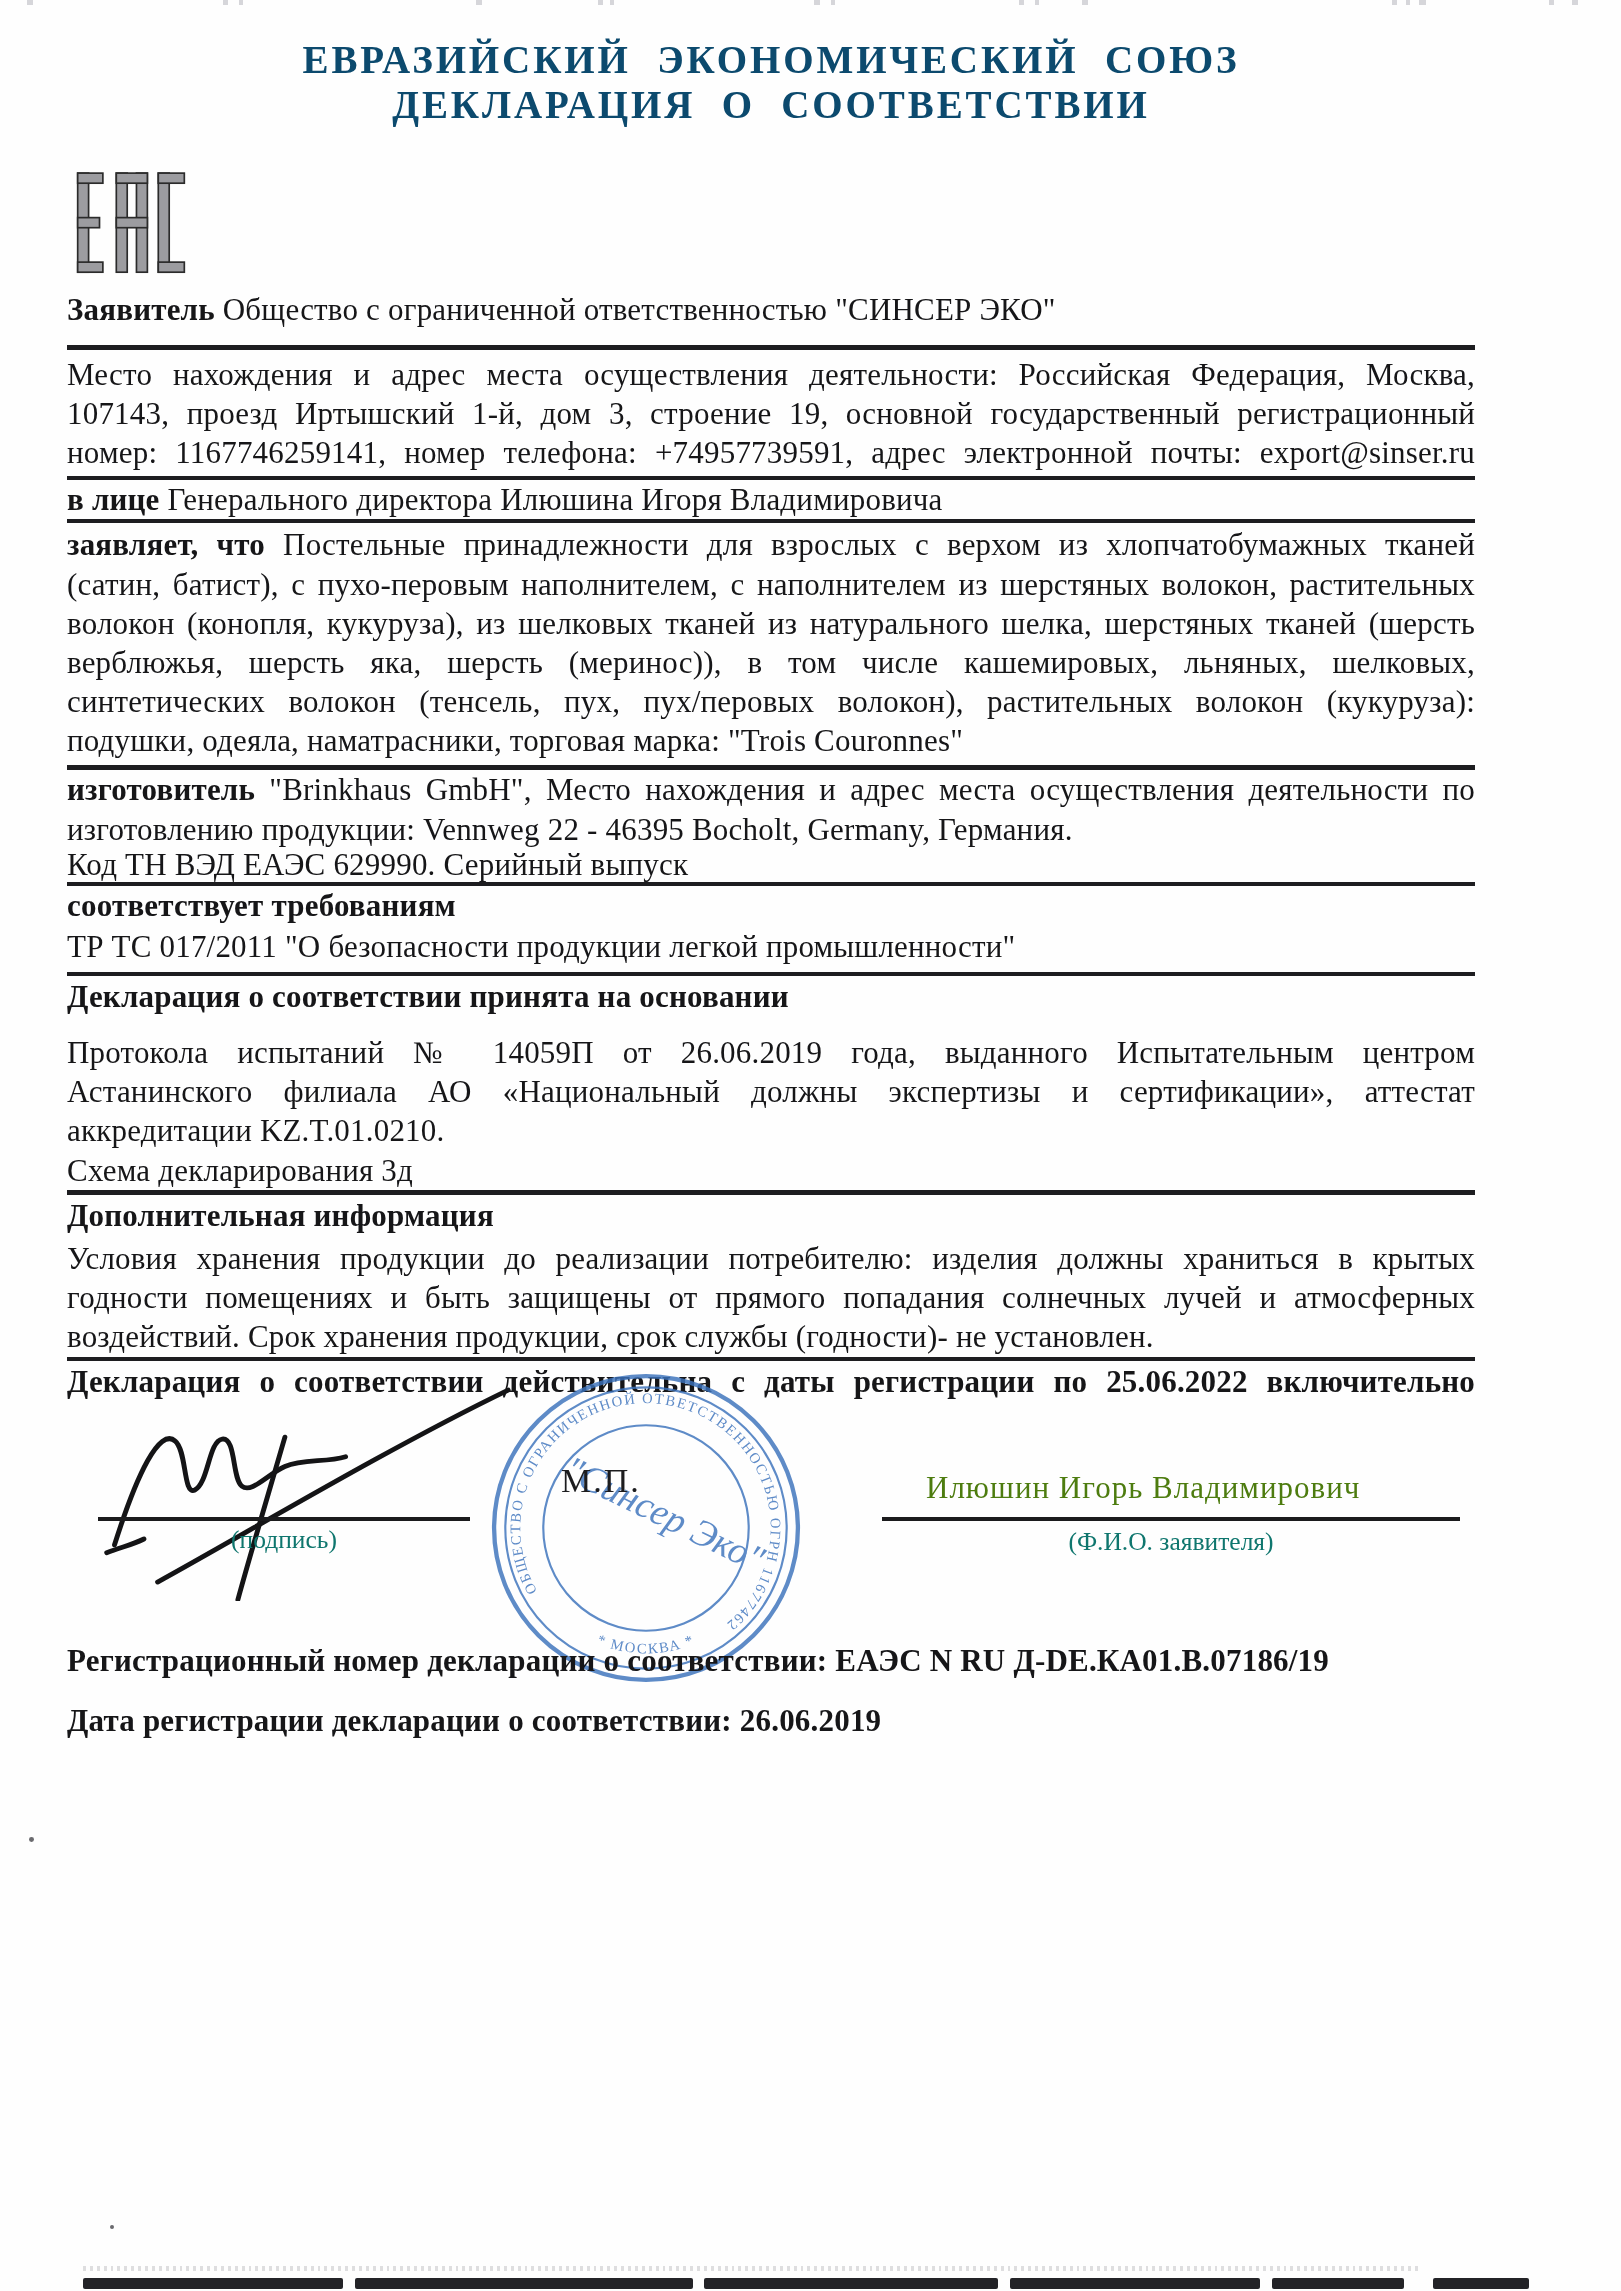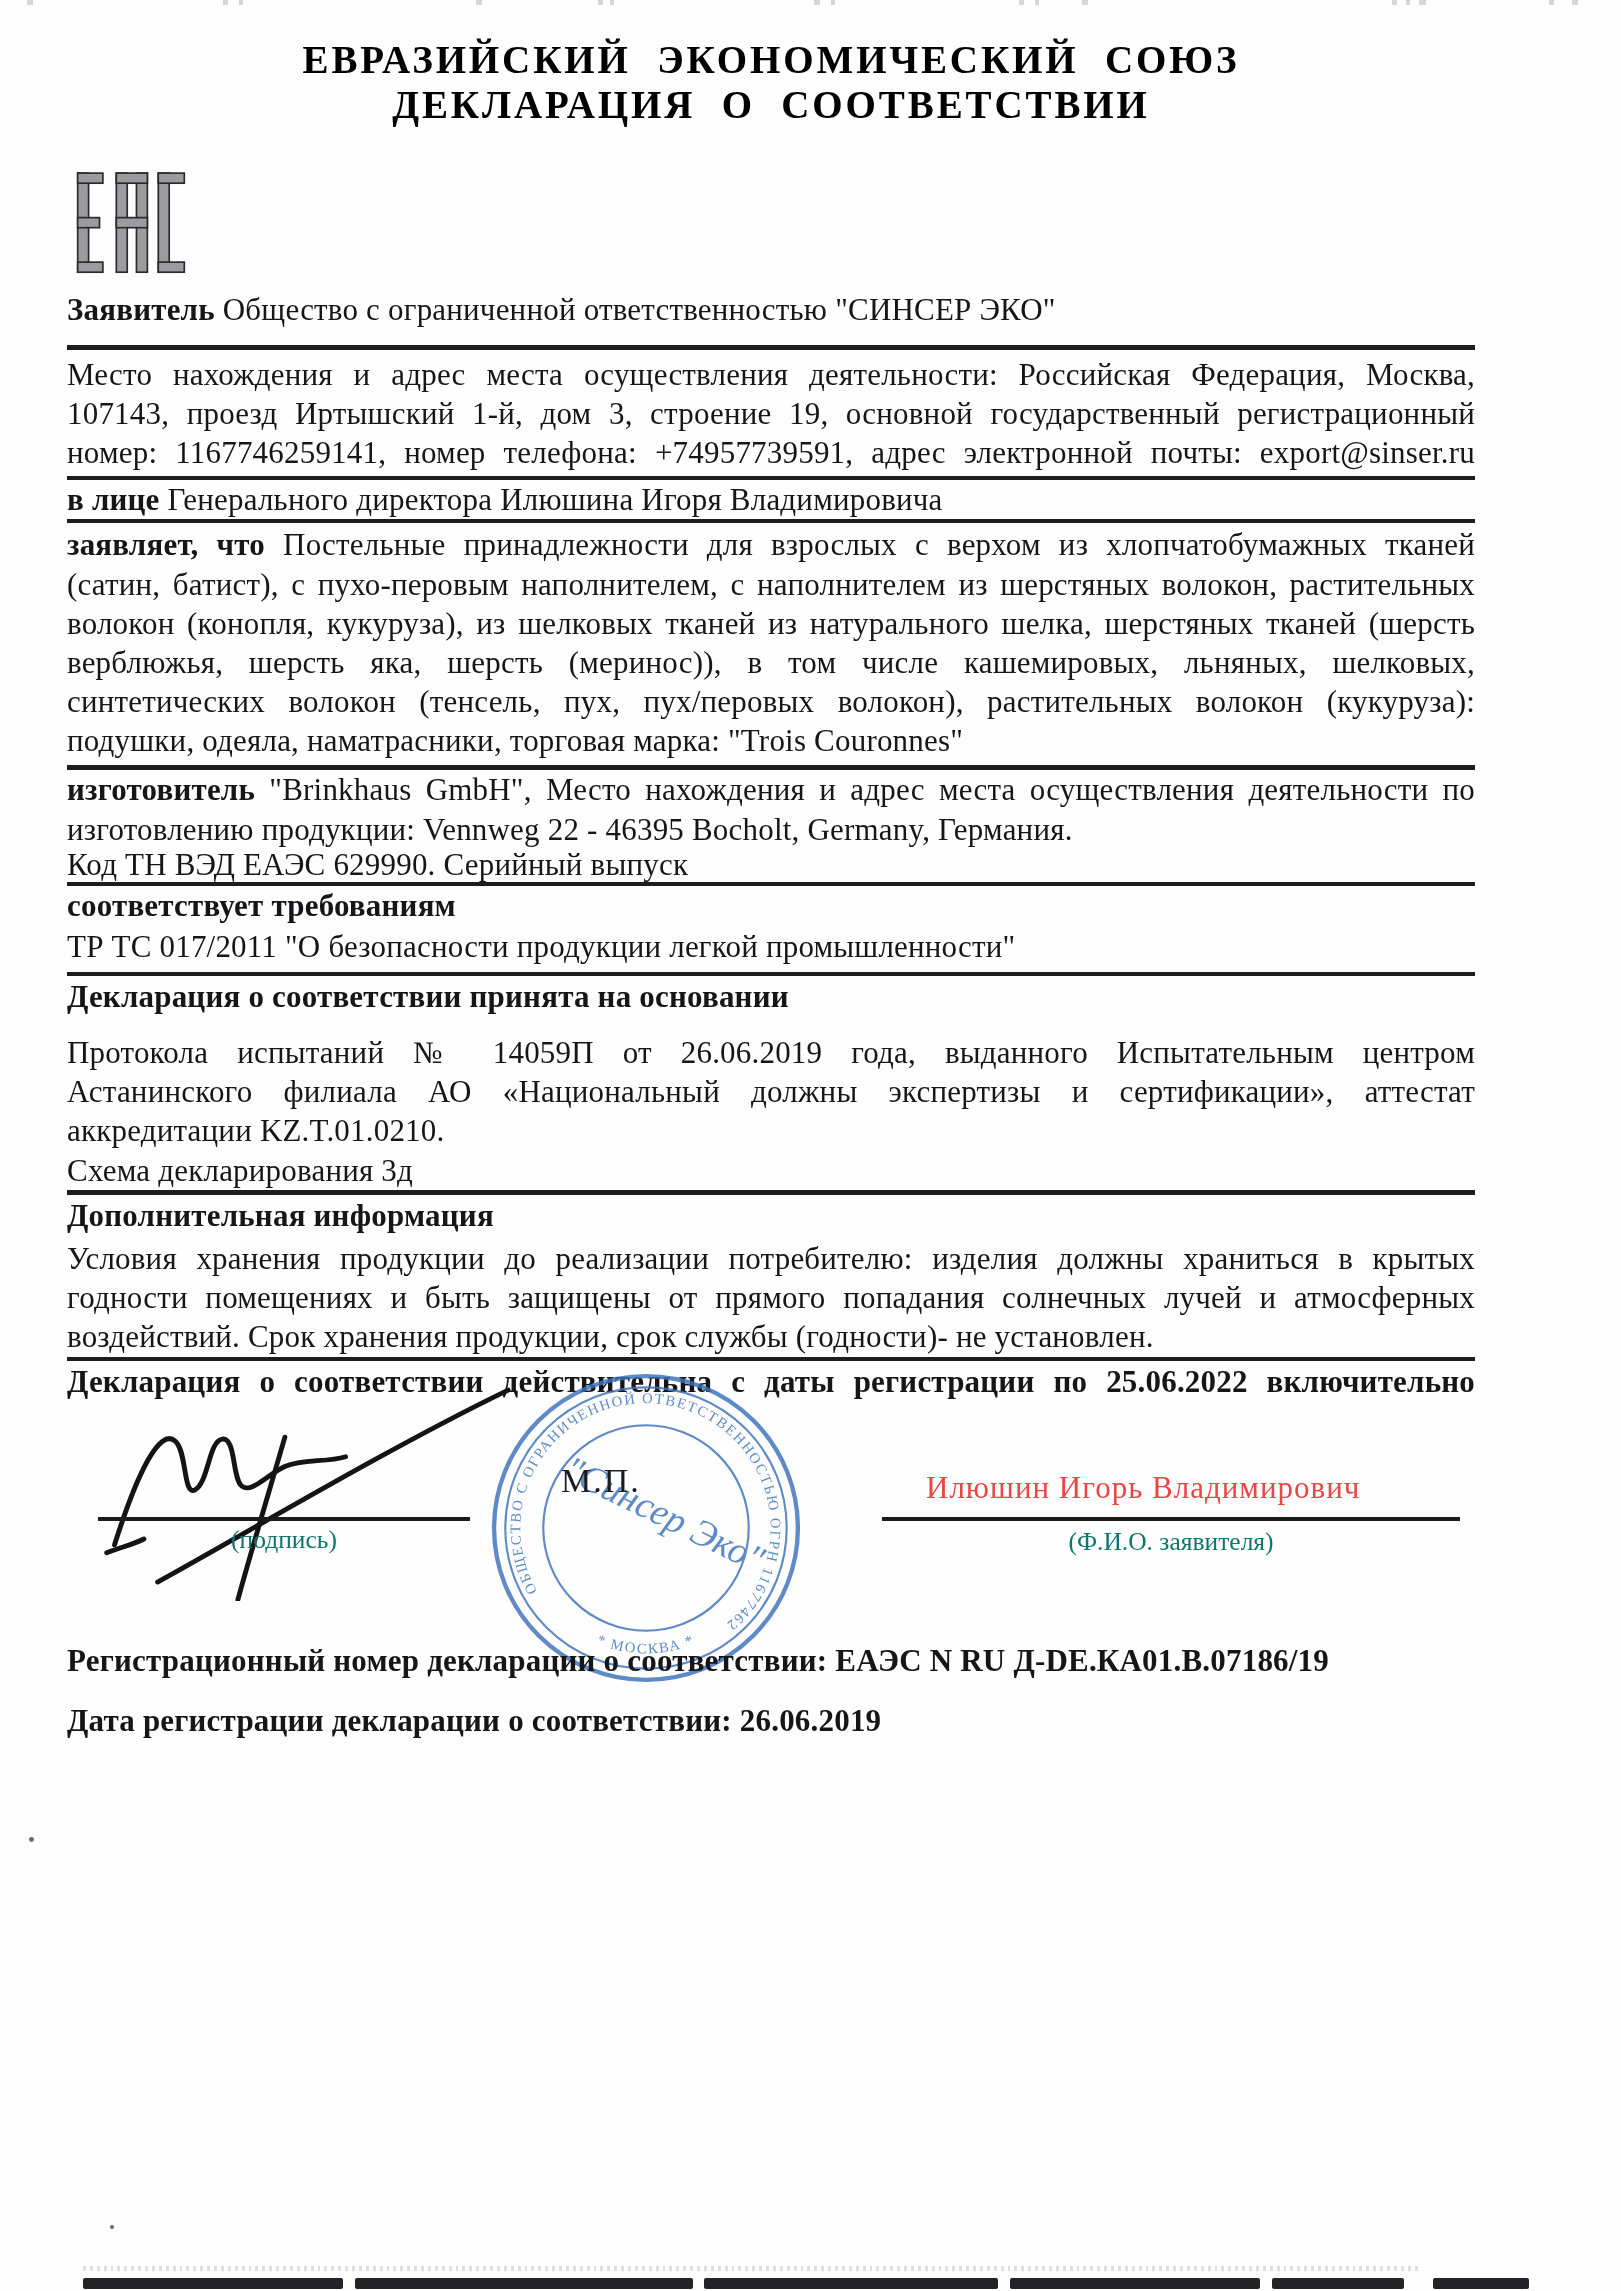--- a/index.html
+++ b/index.html
@@ -3,38 +3,38 @@
 <meta charset="utf-8">
 <style>
   html,body{margin:0;padding:0;background:#e8e8ea;}
   .page{position:relative;width:1621px;height:2292px;margin:0 auto;background:#fefefe;
         overflow:hidden;font-family:"Liberation Serif",serif;color:#161618;}
   .ln{position:absolute;left:67px;width:1408px;font-size:31px;line-height:36px;
       letter-spacing:0.2px;white-space:nowrap;}
   .b{font-weight:bold;}
   .j{white-space:normal;text-align:justify;text-align-last:justify;}
   .title{position:absolute;left:67px;width:1408px;text-align:center;font-weight:bold;
-         font-size:39px;letter-spacing:2.9px;word-spacing:13.7px;color:#000000;}
+         font-size:39px;letter-spacing:2.9px;word-spacing:13.7px;color:#0c4a6e;}
   .rule{position:absolute;left:67px;width:1408px;height:3.9px;background:#1d1d20;}
   .cap{position:absolute;font-size:25.5px;color:#0f766e;text-align:center;}
   .sigline{position:absolute;top:1517px;height:3.9px;background:#1b1b1d;}
   .stamp{position:absolute;left:482px;top:1364px;width:328px;height:328px;opacity:.82;}
   .stamp circle{fill:none;stroke:currentColor;}
   .stamp text{fill:currentColor;stroke:none;font-family:"Liberation Serif",serif;}
   .sig{position:absolute;left:93px;top:1380px;width:421px;height:221px;}
   .sig path{fill:none;stroke:#141416;stroke-width:5;stroke-linecap:round;}
   .eac{position:absolute;left:76px;top:159px;width:110px;height:129px;}
   .eac rect{fill:#9c9ca0;stroke:#2b2b2b;stroke-width:2;}
   .tick{position:absolute;top:0;height:4.9px;background:#c8c8cd;opacity:.75;}
   .microtext{position:absolute;left:83px;top:2266px;width:1338px;height:4.9px;opacity:.32;
              background:repeating-linear-gradient(90deg,#9a9a9e 0 2.9px,transparent 2.9px 6.9px);}
   .band{position:absolute;top:2278px;height:10.8px;background:#232327;border-radius:2px;}
   .dot{position:absolute;background:#6a6a6e;border-radius:50%;}
   .mp{position:absolute;left:561px;top:1462px;font-size:34px;color:#1c1c1e;letter-spacing:2px;}
-  .name{position:absolute;left:926px;top:1470px;font-size:31px;letter-spacing:1px;color:#ef4444;}
+  .name{position:absolute;left:926px;top:1470px;font-size:31px;letter-spacing:1px;color:#4d7c0f;}
 </style>
 </head>
 <body>
 
 <div class="page">
 
   <span class="tick" style="left:27.4px;width:5.9px"></span>
   <span class="tick" style="left:223px;width:4.9px"></span>
   <span class="tick" style="left:239px;width:3.9px"></span>
   <span class="tick" style="left:476px;width:5.9px"></span>

